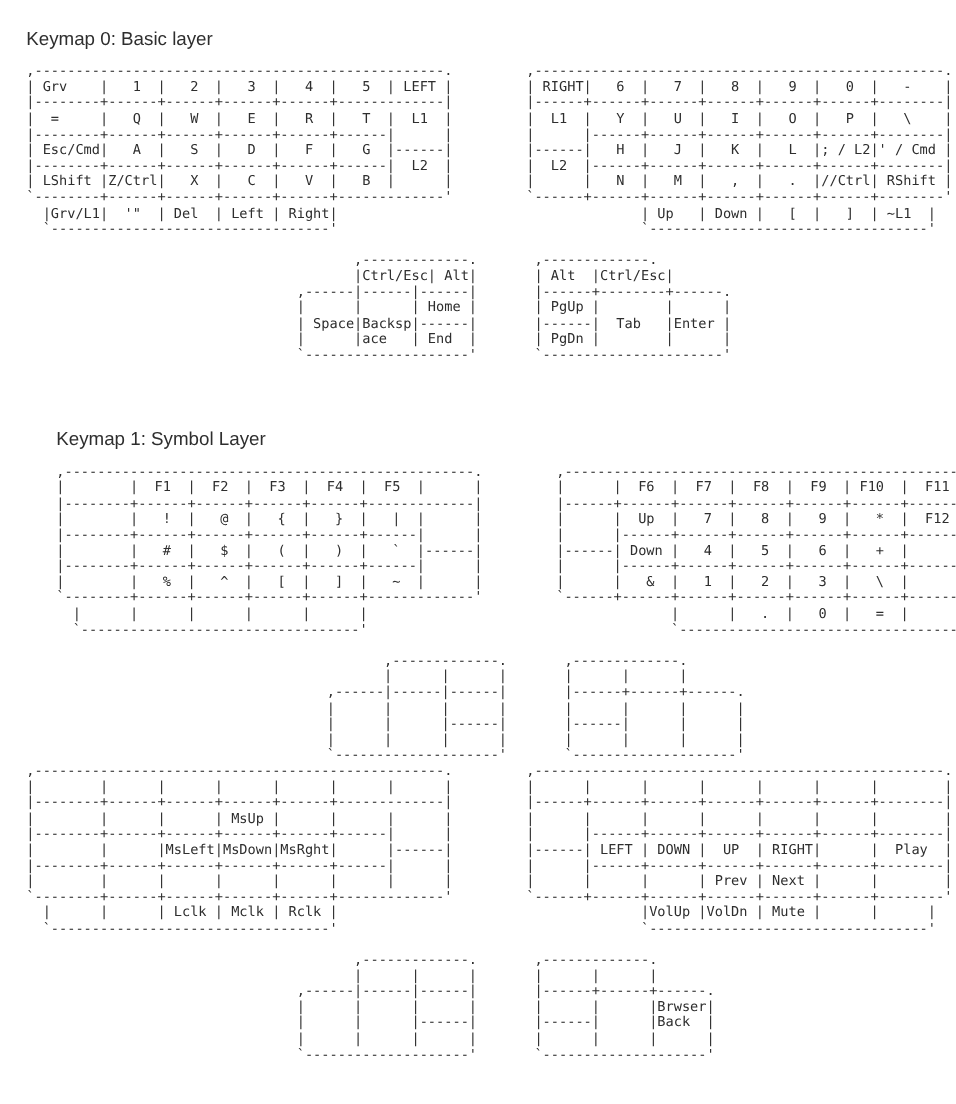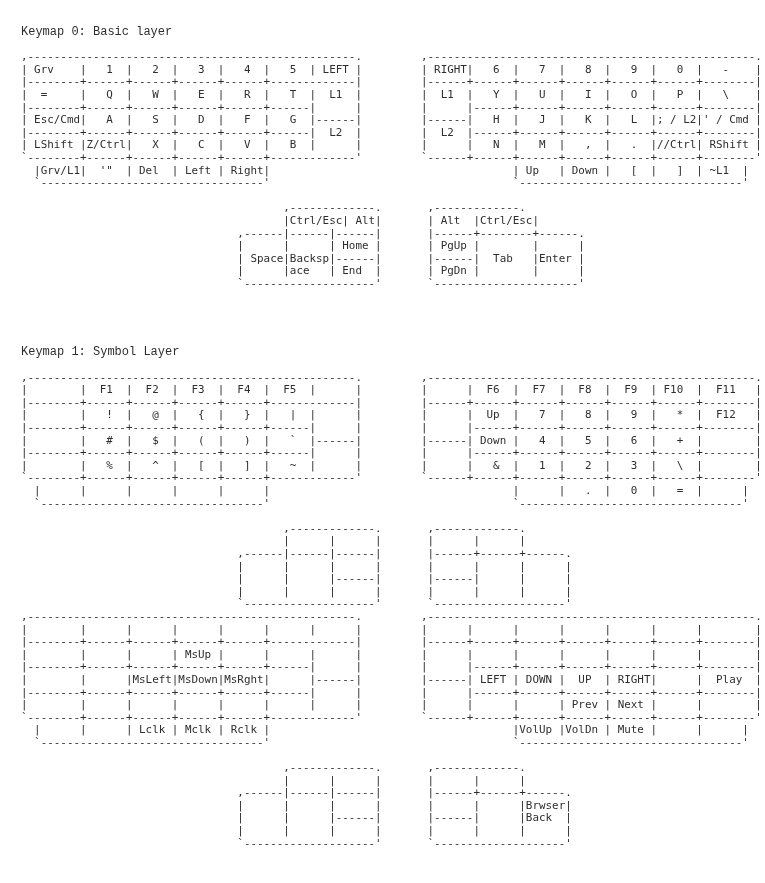--- a/index.html
+++ b/index.html
@@ -14,24 +14,24 @@
   }
   .page {
     box-sizing: border-box;
     width: 765px;
     height: 883px;
     padding: 26px 0 0 21px;
     background: #ffffff;
   }
   .keymap-section { margin: 0; }
   .keymap-section.s0 { margin-bottom: 56px; }
-  .keymap-section.s1 { margin-bottom: 0; }
+  .keymap-section.s1 { margin-bottom: 0; margin-left: 24px; }
   .keymap-title {
-    font-family: Liberation Mono, monospace;
-    font-size: 12px;
+    font-family: Liberation Sans, sans-serif;
+    font-size: 15px;
     line-height: 12.6px;
     color: #2e2e2e;
     white-space: pre;
     margin: 0 0 12.6px 0;
   }
   .keymap-ascii {
     font-family: "DejaVu Sans Mono", "Liberation Mono", monospace;
     font-size: 10.9px;
     line-height: 12.6px;
     color: #2e2e2e;

